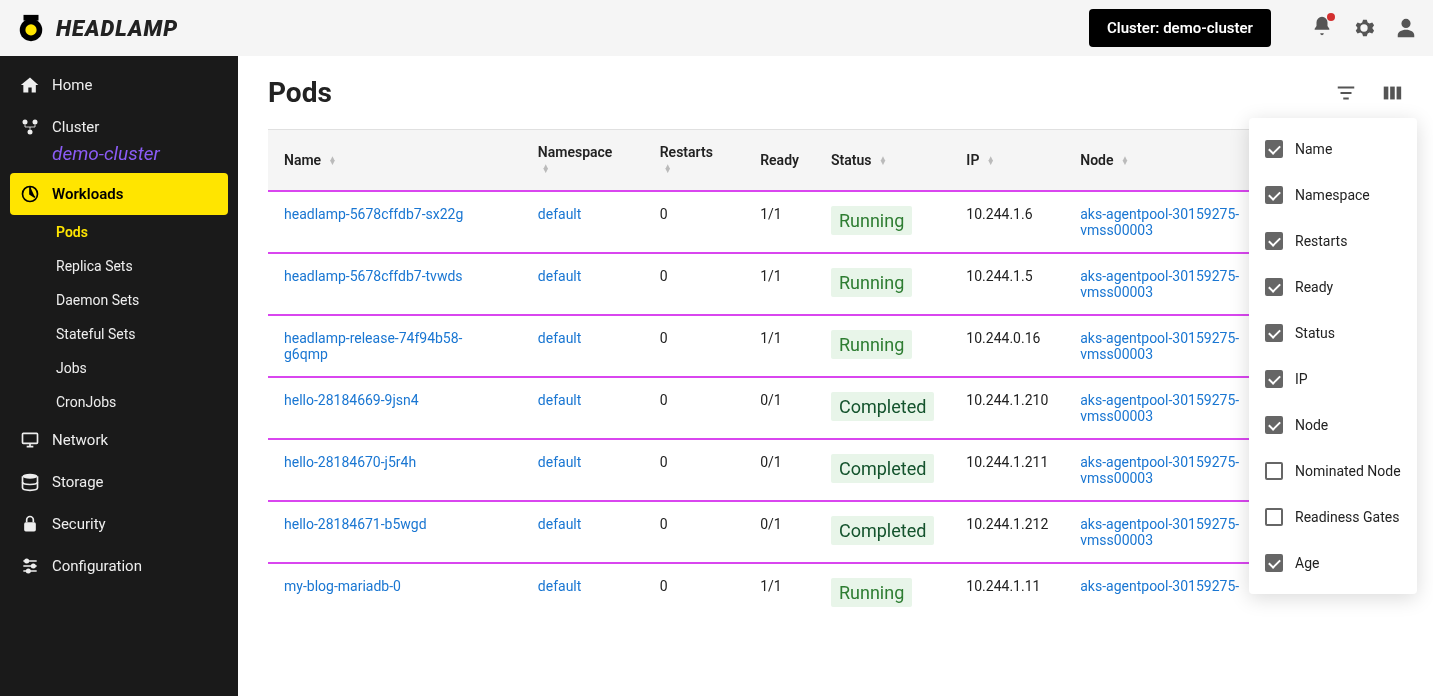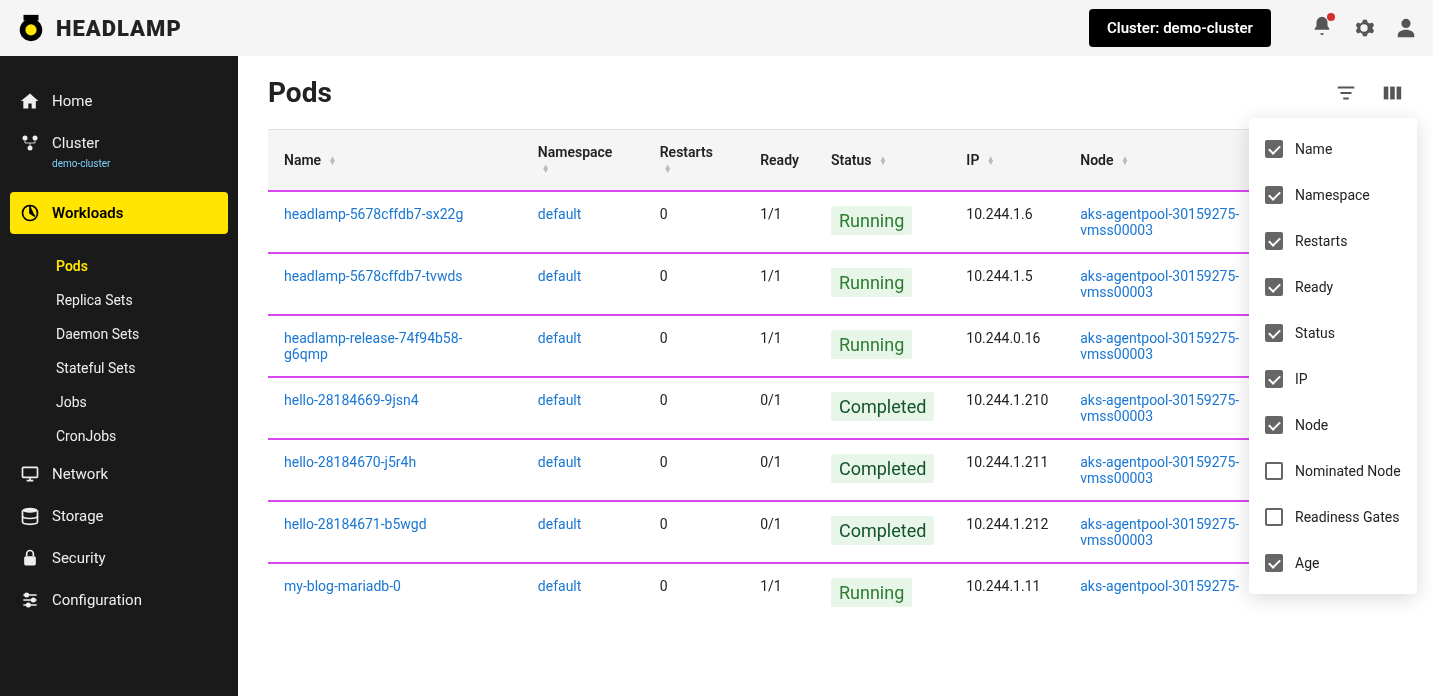--- a/index.html
+++ b/index.html
@@ -2,38 +2,38 @@
 <html><head>
   <meta charset="utf-8">
   <style>
     * { box-sizing: border-box; margin: 0; padding: 0; }
     body { font-family: -apple-system, BlinkMacSystemFont, 'Segoe UI', Roboto, sans-serif; background: #fff; color: #222; overflow: hidden; }
     
     .app { display: flex; flex-direction: column; height: 696px; width: 1433px; }
     
     
     .header { display: flex; align-items: center; height: 56px; background: #f5f5f5; padding: 0 16px; }
-    .logo { display: flex; align-items: center; gap: 10px; }
+    .logo { display: flex; align-items: center; gap: 10px; font-style: italic; }
     .logo-icon { width: 30px; height: 30px; }
     .logo-text { font-weight: 900; font-size: 22px; letter-spacing: 1px; }
     .header-spacer { flex: 1; }
     .cluster-badge { background: #000; color: #fff; font-weight: 600; padding: 10px 18px; border-radius: 4px; font-size: 15px; margin-left: 32px; }
     .header-icons { display: flex; gap: 20px; margin-left: 40px; align-items: center; }
     .header-icon { width: 22px; height: 22px; fill: #555; position: relative; cursor: pointer; }
     .notif-dot { width: 8px; height: 8px; background: #d32f2f; border-radius: 50%; position: absolute; top: -2px; right: -2px; }
     
     
     .body { display: flex; flex: 1; overflow: hidden; }
     
     
-    .sidebar { width: 238px; background: #1a1a1a; color: #eee; padding-top: 24px; overflow-y: auto; }
+    .sidebar { width: 238px; background: #1a1a1a; color: #eee; padding-top: 8px; overflow-y: auto; }
     .nav-item { display: flex; align-items: center; gap: 12px; padding: 11px 20px; font-size: 15px; cursor: pointer; }
-    .nav-item.active { background: #ffe500; color: #000; font-weight: 600; border-radius: 4px; margin: 15px 10px; padding: 11px 10px; }
+    .nav-item.active { background: #ffe500; color: #000; font-weight: 600; border-radius: 4px; margin: 0 10px; padding: 11px 10px; }
     .nav-icon { width: 20px; height: 20px; flex-shrink: 0; }
-    .nav-sub { font-size: 10px; color: #7dd3fc; padding: 0 0 8px 52px; margin-top: -6px; }
+    .nav-sub { font-size: 19px; font-style: italic; color: #8b5cf6; padding: 0 0 8px 52px; margin-top: -6px; }
     .subnav-item { padding: 9px 20px 9px 56px; font-size: 14px; cursor: pointer; }
     .subnav-item.active { color: #ffe500; font-weight: 600; }
     
     
     .main { flex: 1; padding: 20px 30px; overflow: hidden; position: relative; background: #fff; }
     .page-header { display: flex; align-items: center; margin-bottom: 20px; }
     .page-title { font-size: 28px; font-weight: 700; }
     .page-actions { margin-left: auto; display: flex; gap: 24px; }
     .action-icon { width: 22px; height: 22px; fill: #555; cursor: pointer; }
     

